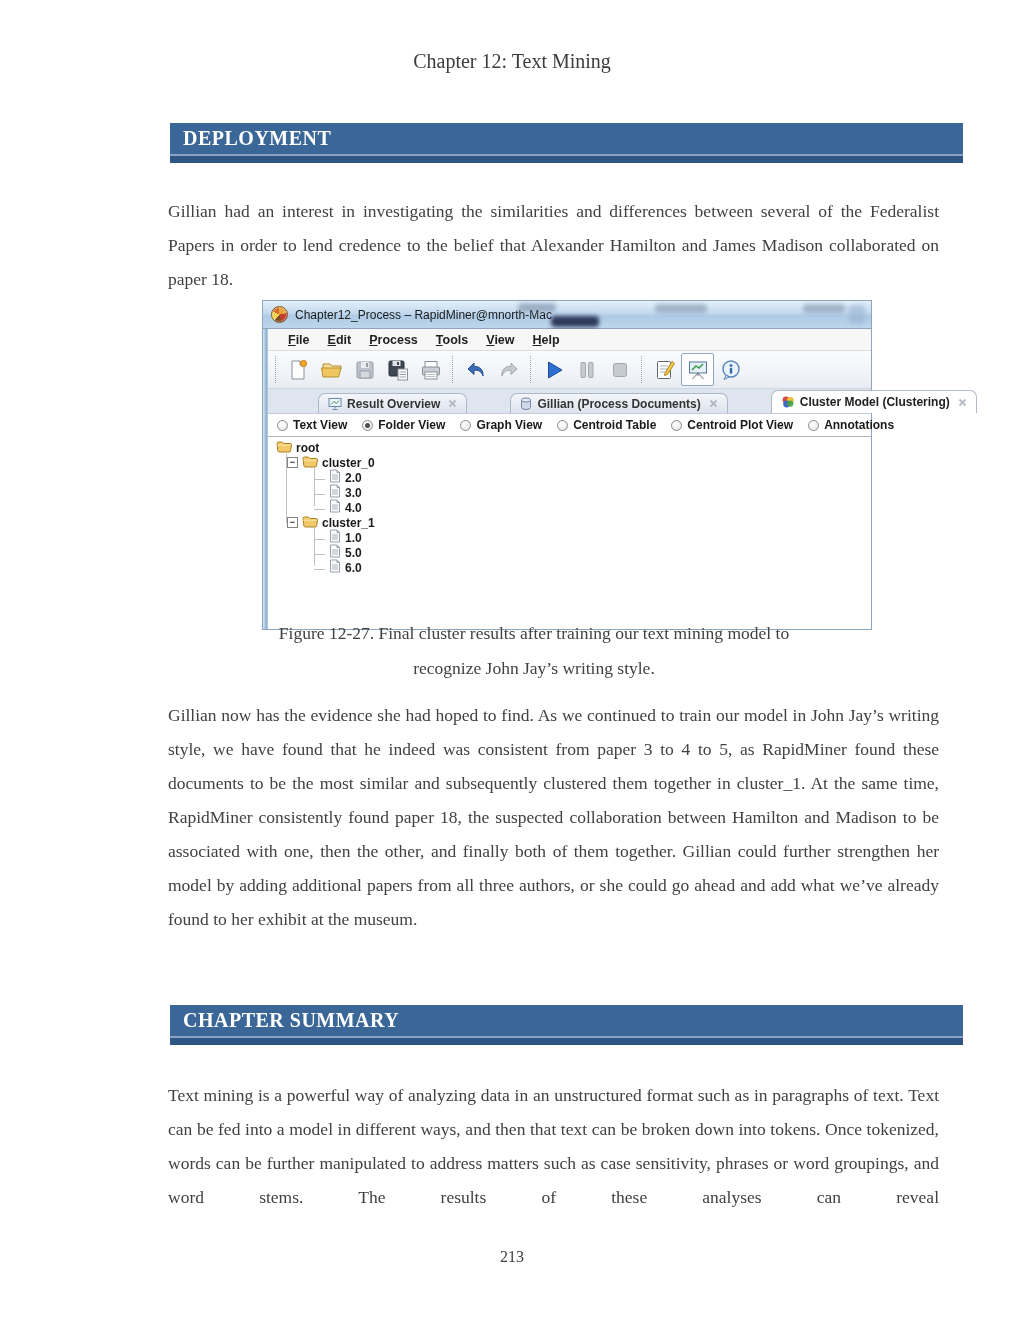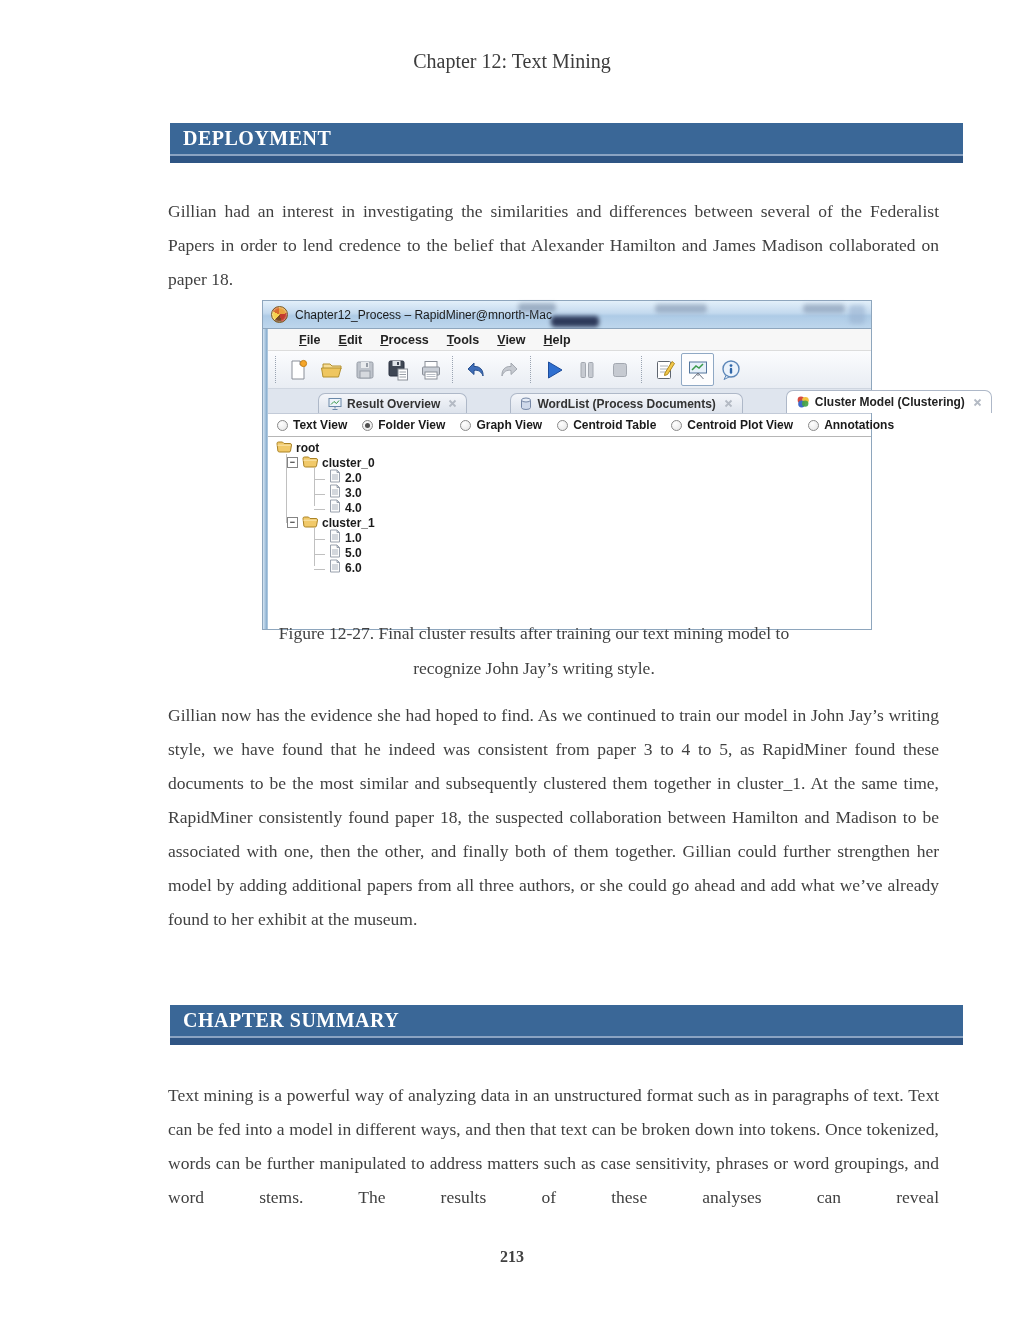--- a/index.html
+++ b/index.html
@@ -24,21 +24,21 @@
 
   .para{position:absolute;left:168px;width:771px;text-align:justify;
         font-size:17.5px;line-height:34px;}
   #para1{top:194px;}
   #para2{top:698px;}
   #para3{top:1078px;text-align-last:justify;}
 
   .caption{position:absolute;left:0;right:0;text-align:center;font-size:17.5px;line-height:35px;}
   #caption{top:616px;margin-left:44px;}
 
-  .page-number{position:absolute;top:1248px;left:0;right:0;text-align:center;font-size:16px;font-weight:bold;}
+  .page-number{position:absolute;top:1248px;left:0;right:0;text-align:center;font-size:16px;}
 
   
   .rm-window{position:absolute;left:262px;top:300px;width:610px;height:330px;
         box-sizing:border-box;border:1px solid #8ea6bd;background:#fff;
         font-family:"Liberation Sans", sans-serif;}
   .titlebar{position:relative;height:28px;box-sizing:border-box;
         background:linear-gradient(180deg,#e3f0fa 0%,#c3d9ee 45%,#aecbe6 55%,#bdd6ec 100%);
         display:flex;align-items:center;gap:7px;padding:0 8px;border-bottom:1px solid #8ea6bd;}
   .app-icon{width:15px;height:15px;border-radius:50%;flex:0 0 auto;
         background:conic-gradient(#e8a33d 0 22%,#c23b2e 22% 45%,#7a4a22 45% 62%,#f5d34e 62% 82%,#d96c2a 82% 100%);
@@ -49,21 +49,21 @@
   .sm2{left:288px;top:15px;width:48px;height:11px;background:rgba(22,32,66,.85);}
   .sm3{left:392px;top:3px;width:52px;height:9px;background:rgba(90,110,140,.40);}
   .sm4{left:540px;top:3px;width:42px;height:9px;background:rgba(90,110,140,.40);}
   .sm5{left:586px;top:4px;width:16px;height:19px;background:rgba(150,175,205,.55);}
 
   .window-body{margin-left:5px;position:relative;height:260px;}
   .frame-left{position:absolute;left:0;top:28px;bottom:0;width:5px;
         background:linear-gradient(90deg,#d5e6f4,#8fb2d1 70%,#b9d0e4);}
 
   .menubar{height:22px;box-sizing:border-box;background:#f7f7f7;border-bottom:1px solid #dcdcdc;
-        display:flex;align-items:center;gap:2px;padding-left:23px;}
+        display:flex;align-items:center;gap:2px;padding-left:12px;}
   .menu-item{display:inline-block;font-size:12.5px;font-weight:bold;color:#222;padding:2px 8px;}
   .menu-item::first-letter{text-decoration:underline;}
 
   .toolbar{height:38px;box-sizing:border-box;display:flex;align-items:center;padding-left:2px;
         background:linear-gradient(180deg,#fbfcfe,#e9edf3);border-bottom:1px solid #cfd6e0;}
   .tb-sep{width:1px;height:27px;border-left:1px dotted #9aa4b2;margin:0 5px;}
   .tb-btn{width:31px;height:31px;display:flex;align-items:center;justify-content:center;border:1px solid transparent;}
   .tb-btn.selected{background:#fdfdfe;border:1px solid #8fa8c4;border-radius:2px;}
 
   .tabbar{height:25px;box-sizing:border-box;background:#dfe5ee;border-bottom:1px solid #c3cbd8;
@@ -246,21 +246,21 @@
               </svg>
             </span>
           </div>
           <div class="tab">
             <span class="tab-icon">
               <svg width="12" height="14" viewBox="0 0 12 14">
                 <path d="M1.5 3 v7.5 a4.5 2 0 0 0 9 0 v-7.5" fill="#cfd9ea" stroke="#7587a6"></path>
                 <ellipse cx="6" cy="3" rx="4.5" ry="2" fill="#e6ecf6" stroke="#7587a6"></ellipse>
               </svg>
             </span>
-            <span class="tab-label">WordList (Process Documents)</span>
+            <span class="tab-label">Gillian (Process Documents)</span>
             <span class="tab-close">
               <svg width="9" height="9" viewBox="0 0 9 9">
                 <path d="M1.5 1.5 L7.5 7.5 M7.5 1.5 L1.5 7.5" stroke="#b4bac4" stroke-width="1.8"></path>
               </svg>
             </span>
           </div>
           <div class="tab active">
             <span class="tab-icon">
               <svg width="14" height="14" viewBox="0 0 14 14">
                 <circle cx="5" cy="5" r="3.4" fill="#d64b3f"></circle>

